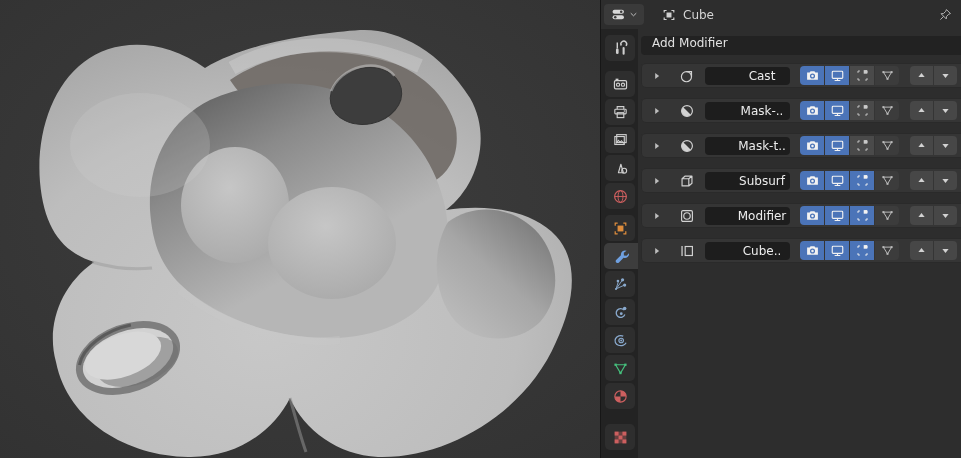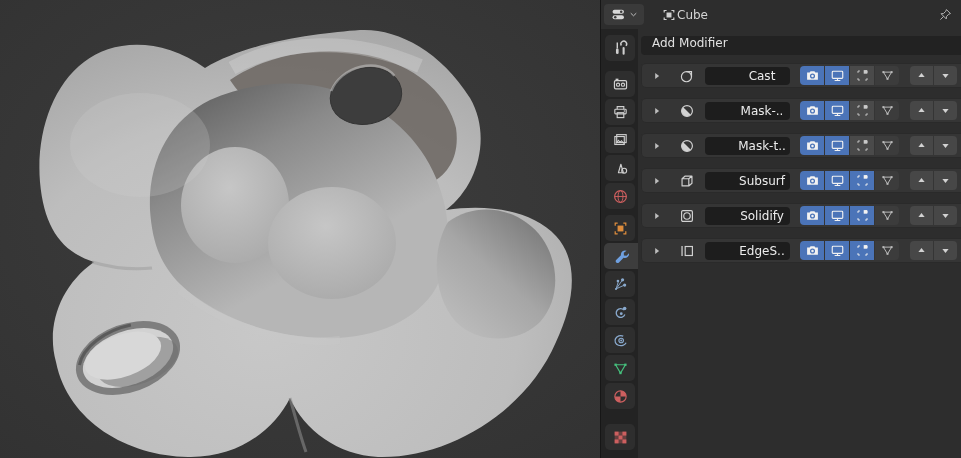--- a/index.html
+++ b/index.html
@@ -11,21 +11,21 @@
   .viewport svg{display:block;}
 
   
   .props{width:361px;height:458px;flex:none;display:flex;flex-direction:column;
          background:#2d2d2d;border-left:1px solid #161616;box-sizing:border-box;position:relative;}
   .props-header{height:29px;flex:none;display:flex;align-items:center;padding:0 8px 0 3px;background:#2d2d2d;}
   .editor-type-btn{width:40px;height:21px;background:#3a3a3a;border-radius:4px;display:flex;
                    align-items:center;justify-content:center;gap:1px;color:#d8d8d8;}
   .editor-type-btn svg.pr{width:17px;height:17px;}
   .editor-type-btn svg.ch{width:11px;height:11px;color:#bdbdbd;}
-  .breadcrumb{display:flex;align-items:center;margin-left:17px;color:#d4d4d4;}
+  .breadcrumb{display:flex;align-items:center;gap:6px;margin-left:17px;color:#d4d4d4;}
   .breadcrumb svg{width:16px;height:16px;color:#d0d0d0;}
   .header-spacer{flex:1;}
   .pin svg{width:16px;height:16px;color:#b9b9b9;display:block;}
 
   .props-body{flex:1;display:flex;min-height:0;}
 
   
   .tabs{width:37px;flex:none;background:#232323;padding-top:6px;box-sizing:border-box;}
   .tab{width:30px;height:26px;margin:0 0 2px 4px;border-radius:5px;background:#2e2e2e;
        display:flex;align-items:center;justify-content:center;}
@@ -613,21 +613,21 @@
           <span class="expand">
               <svg>
                 <use href="#i-expand"></use>
               </svg>
             </span>
           <span class="mico">
               <svg>
                 <use href="#i-subsurf"></use>
               </svg>
             </span>
-          <span class="mname">Solidify</span>
+          <span class="mname">Modifier</span>
           <span class="toggles">
             <span class="seg on" data-toggle="render">
                 <svg>
                   <use href="#i-camera"></use>
                 </svg>
               </span>
             <span class="seg on" data-toggle="realtime">
                 <svg>
                   <use href="#i-monitor"></use>
                 </svg>
@@ -666,21 +666,21 @@
           <span class="expand">
               <svg>
                 <use href="#i-expand"></use>
               </svg>
             </span>
           <span class="mico">
               <svg>
                 <use href="#i-edgesplit"></use>
               </svg>
             </span>
-          <span class="mname">EdgeS..</span>
+          <span class="mname">Cube..</span>
           <span class="toggles">
             <span class="seg on" data-toggle="render">
                 <svg>
                   <use href="#i-camera"></use>
                 </svg>
               </span>
             <span class="seg on" data-toggle="realtime">
                 <svg>
                   <use href="#i-monitor"></use>
                 </svg>

